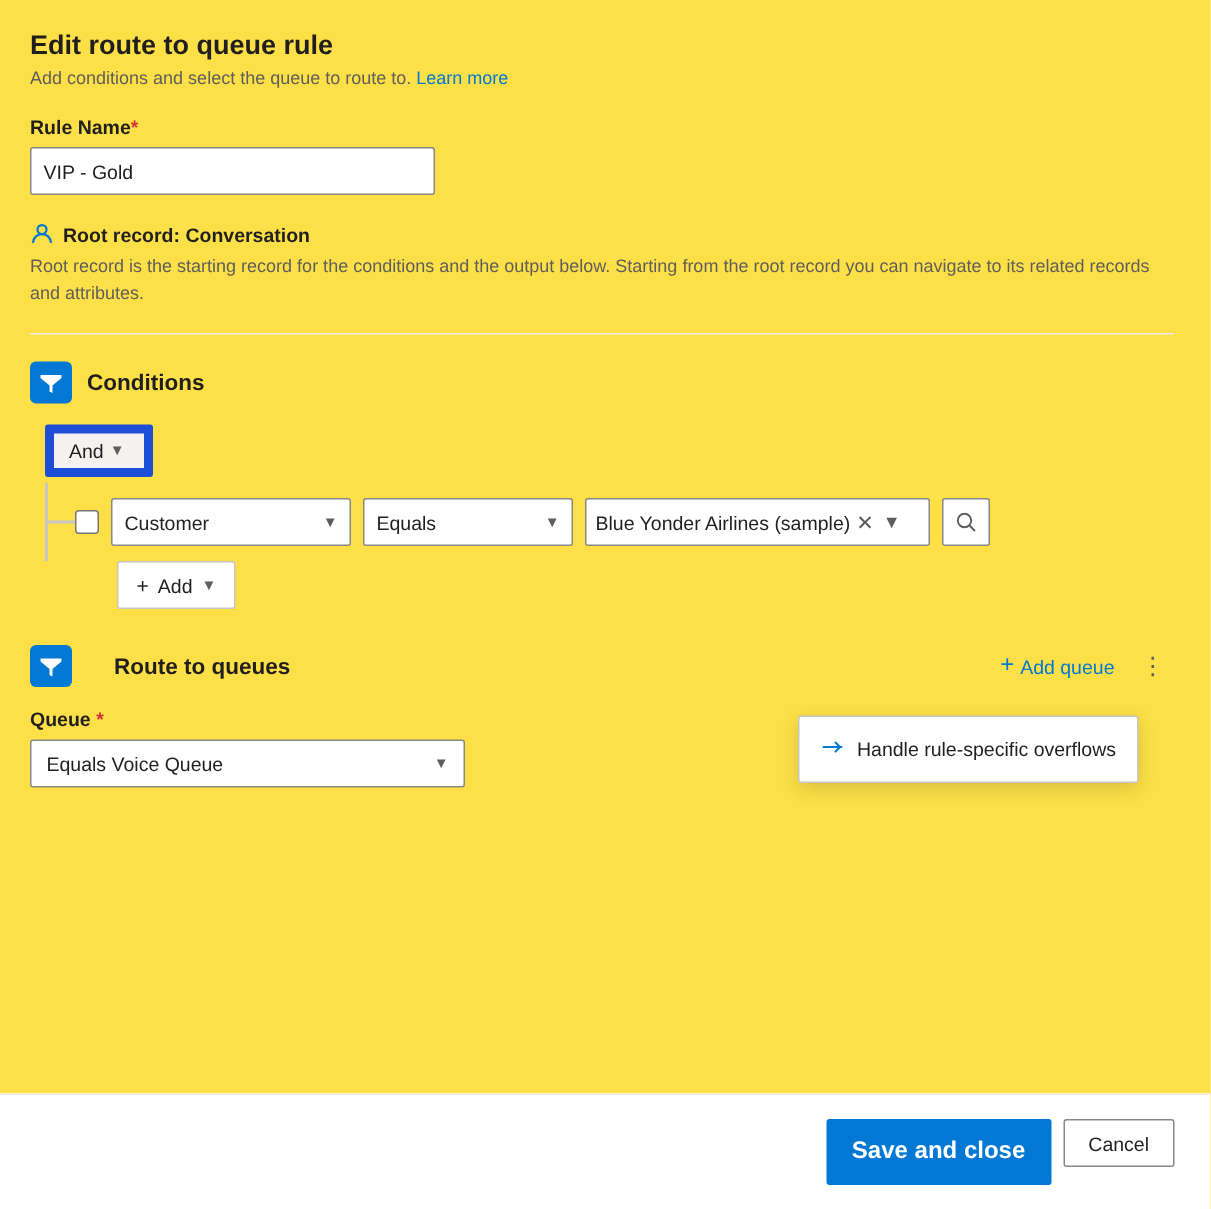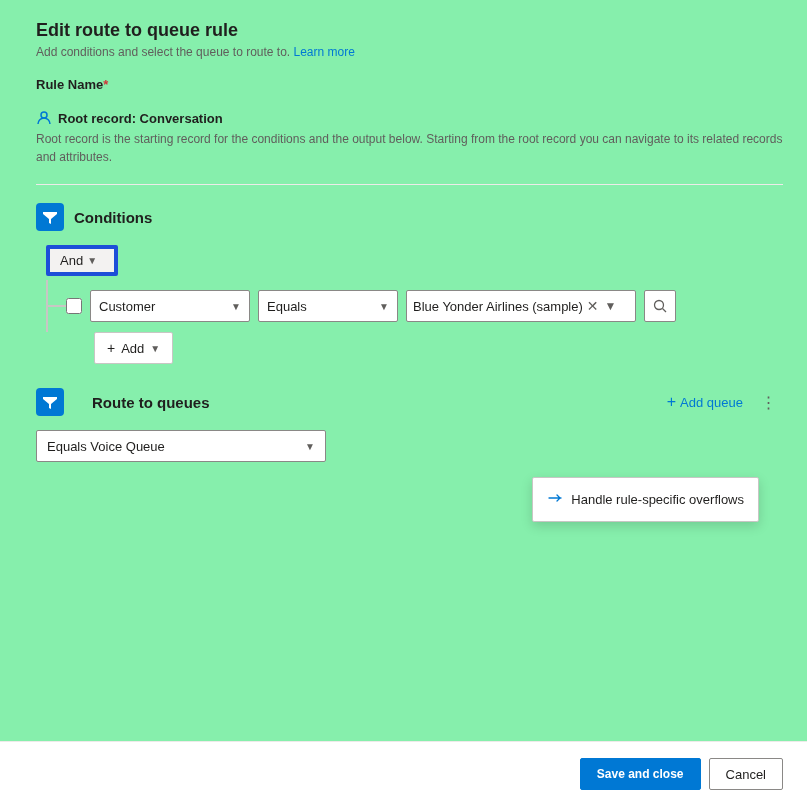--- a/index.html
+++ b/index.html
@@ -9,22 +9,22 @@
       color: #201f1e;
       background: #fff;
       width: 807px;
       min-height: 806px;
       position: relative;
       overflow: hidden;
     }
     .main-panel {
       width: 100%;
       min-height: 806px;
-      background: #86efac;
-      padding: 20px 24px 80px 36px;
+      background: #fde047;
+      padding: 20px 24px 80px 20px;
       position: relative;
     }
     .page-title {
       font-size: 18px;
       font-weight: 600;
       color: #201f1e;
       margin-bottom: 4px;
     }
     .subtitle {
       font-size: 12px;
@@ -109,21 +109,21 @@
       color: #201f1e;
     }
     .conditions-area {
       padding-left: 10px;
     }
     .and-dropdown {
       display: flex;
       align-items: center;
       gap: 4px;
       background: #f3f2f1;
-      border: 4px solid #1d4ed8;
+      border: 6px solid #1d4ed8;
       border-radius: 2px;
       padding: 4px 10px;
       font-size: 13px;
       color: #201f1e;
       cursor: pointer;
       width: 72px;
       margin-bottom: 14px;
       position: relative;
     }
     .condition-row {
@@ -292,24 +292,24 @@
       gap: 8px;
       border-top: 1px solid #edebe9;
       background: #fff;
     }
     .btn-primary {
       background: #0078d4;
       color: #fff;
       border: 1px solid #0078d4;
       border-radius: 2px;
       padding: 6px 16px;
-      font-size: 12px;
-      font-weight: 600;
-      cursor: pointer;
-      height: 32px;
+      font-size: 16px;
+      font-weight: 600;
+      cursor: pointer;
+      height: 44px;
     }
     .btn-default {
       background: #fff;
       color: #201f1e;
       border: 1px solid #8a8886;
       border-radius: 2px;
       padding: 6px 16px;
       font-size: 13px;
       cursor: pointer;
       height: 32px;
@@ -354,20 +354,21 @@
   <h1 class="page-title">Edit route to queue rule</h1>
   <p class="subtitle">
     <span>Add conditions and select the queue to route to. </span>
     <a href="#">Learn more</a>
   </p>
 
   
   <div class="field-label">
     <span>Rule Name</span><span class="required">*</span>
   </div>
+  <input class="text-input" type="text" value="VIP - Gold" style="">
 
   
   <div class="root-record-section">
     <div class="root-record-label">
       <svg class="root-record-icon" viewBox="0 0 16 16" fill="none" xmlns="http://www.w3.org/2000/svg">
         <circle cx="8" cy="5" r="3" stroke="#0078d4" stroke-width="1.5" fill="none"></circle>
         <path d="M2 14c0-3.3 2.7-6 6-6s6 2.7 6 6" stroke="#0078d4" stroke-width="1.5" fill="none"></path>
       </svg>
       <span>Root record: Conversation</span>
     </div>
@@ -456,20 +457,24 @@
           <span style="font-size:16px;font-weight:300;">+</span>
           <span>Add queue</span>
         </button>
         <button class="more-btn">
           <span style="font-size:16px;letter-spacing:1px;">⋮</span>
         </button>
       </div>
     </div>
 
     <div class="queue-field">
+      <label>
+        <span>Queue</span>
+        <span style="color:#d13438;"> *</span>
+      </label>
       <div class="queue-select">
         <span>Equals Voice Queue</span>
         <span class="dropdown-arrow">▼</span>
       </div>
     </div>
   </div>
 
   
   <div class="context-menu">
     <div class="context-menu-item">

